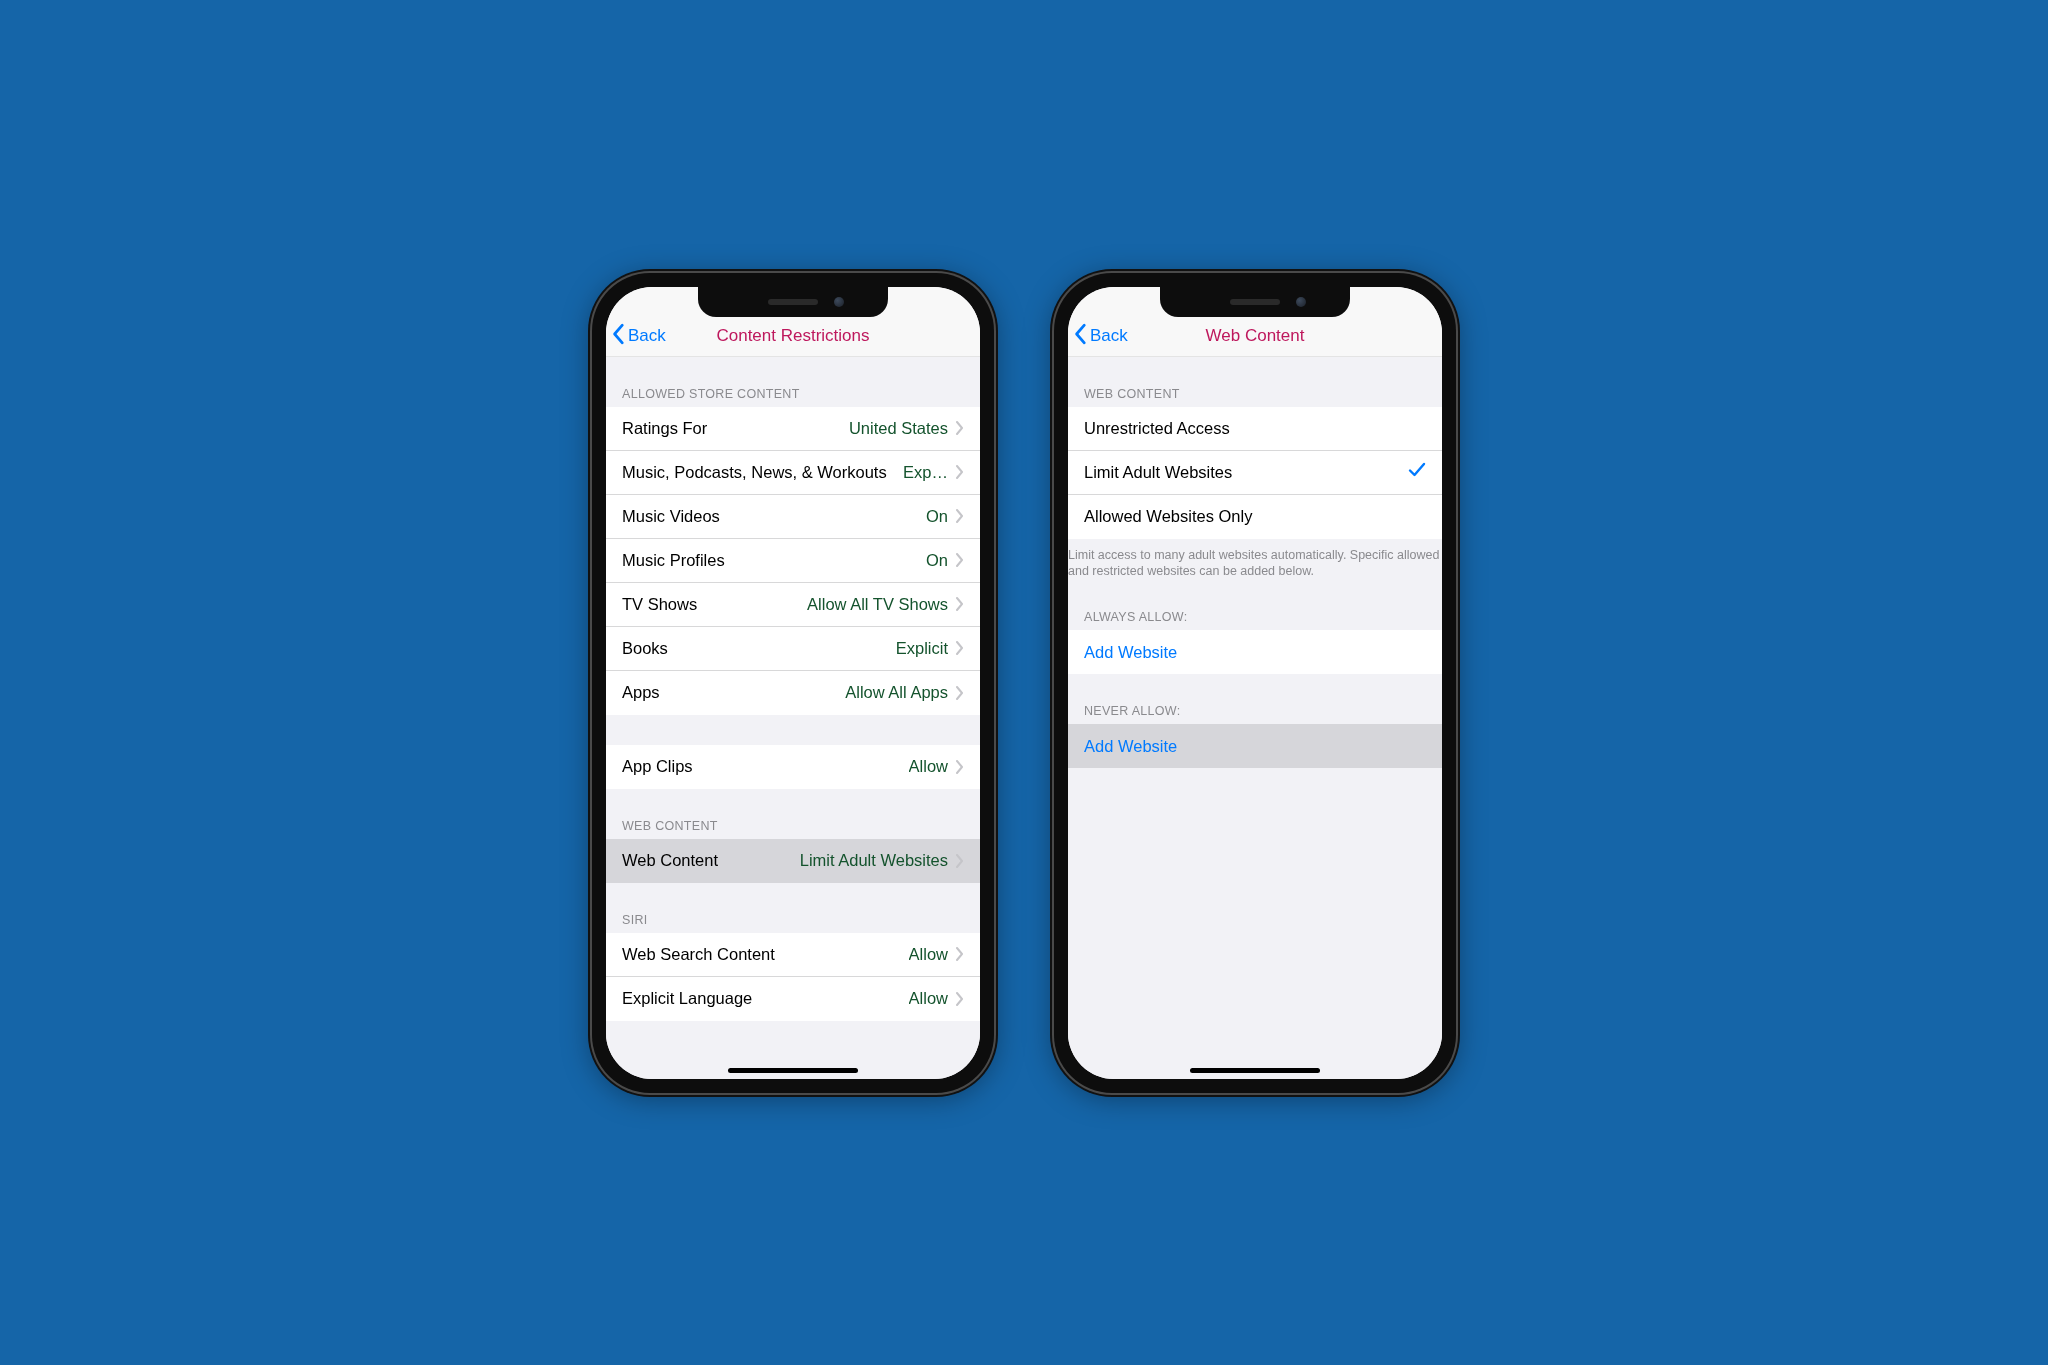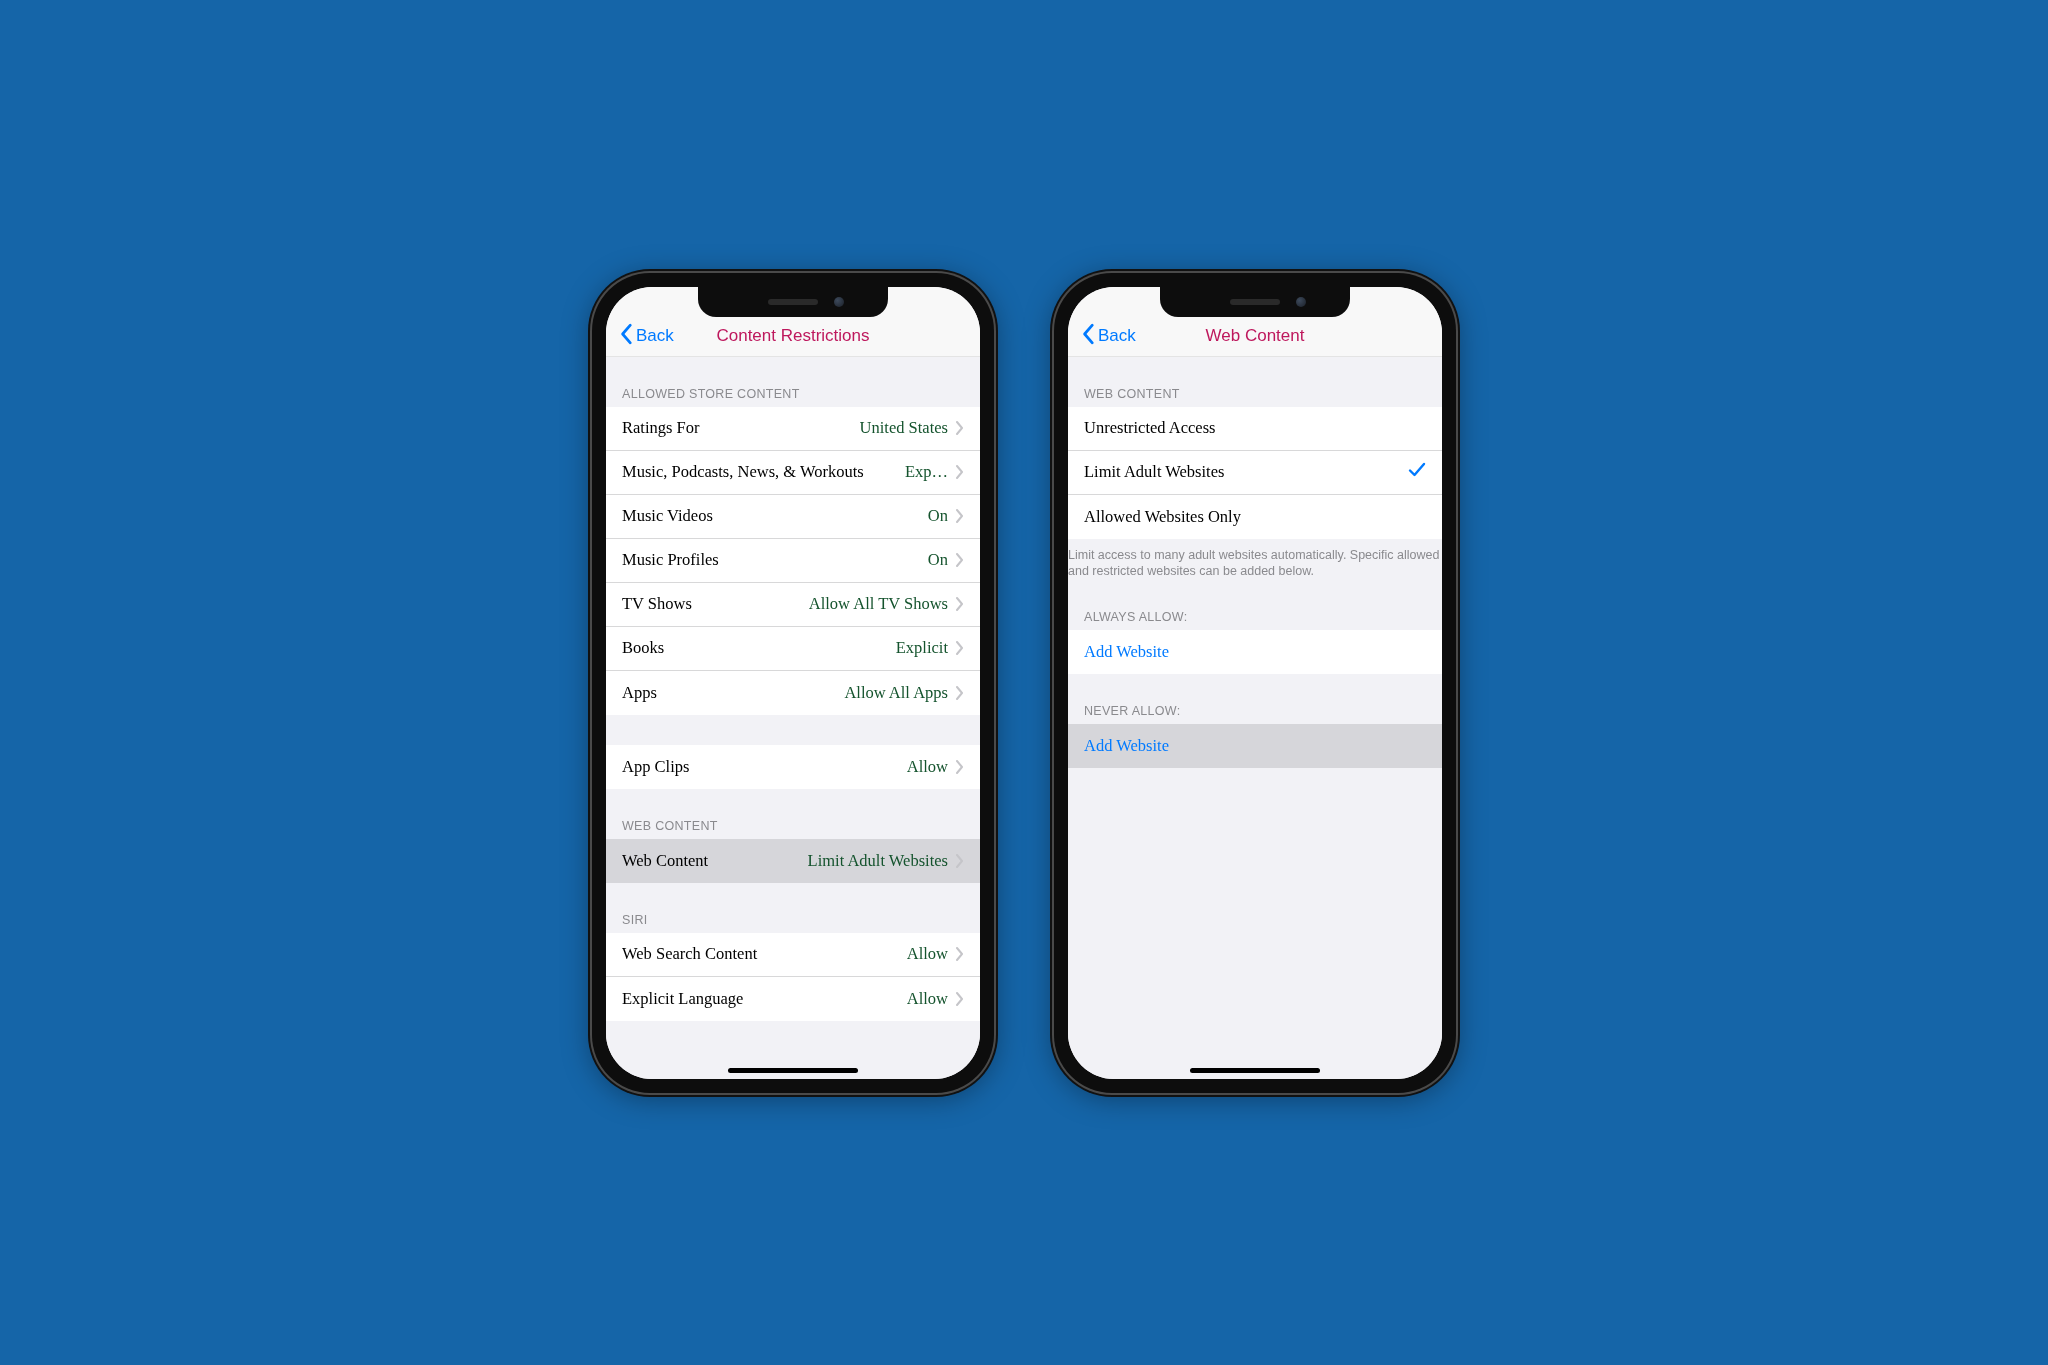--- a/index.html
+++ b/index.html
@@ -75,21 +75,21 @@
     height: 70px;
     padding-top: 30px;
     background: #f8f8f8;
     border-bottom: 1px solid rgba(0,0,0,0.08);
     display: flex;
     align-items: center;
     position: relative;
   }
   .navbar .back {
     position: absolute;
-    left: 14px;
+    left: 6px;
     display: flex;
     align-items: center;
     color: #007aff;
     font-size: 17px;
     gap: 2px;
   }
   .navbar .back svg { width: 14px; height: 22px; }
   .navbar .title {
     flex: 1;
     text-align: center;
@@ -123,21 +123,20 @@
   .row {
     min-height: 44px;
     padding: 11px 16px;
     display: flex;
     align-items: center;
     border-bottom: 0.5px solid rgba(60,60,67,0.2);
     font-size: 16.5px;
     color: #000;
     background: #fff;
     position: relative;
-    font-family: Liberation Serif, serif;
   }
   .row.highlight { background: #d6d6da; }
   .row.last { border-bottom: none; }
   .row .label { flex: 1; white-space: nowrap; overflow: hidden; text-overflow: ellipsis; padding-right: 8px;}
   .row .value { color: #14532d; font-size: 16.5px; max-width: 55%; white-space: nowrap; overflow: hidden; text-overflow: ellipsis;}
   .row .chevron { color: #c5c5c9; margin-left: 8px; display:flex; align-items:center;}
   .row .chevron svg { width: 8px; height: 14px; }
   .row .check { color: #007aff; margin-left: auto; }
   .row.link { color: #007aff; }
   .spacer { height: 30px; }

